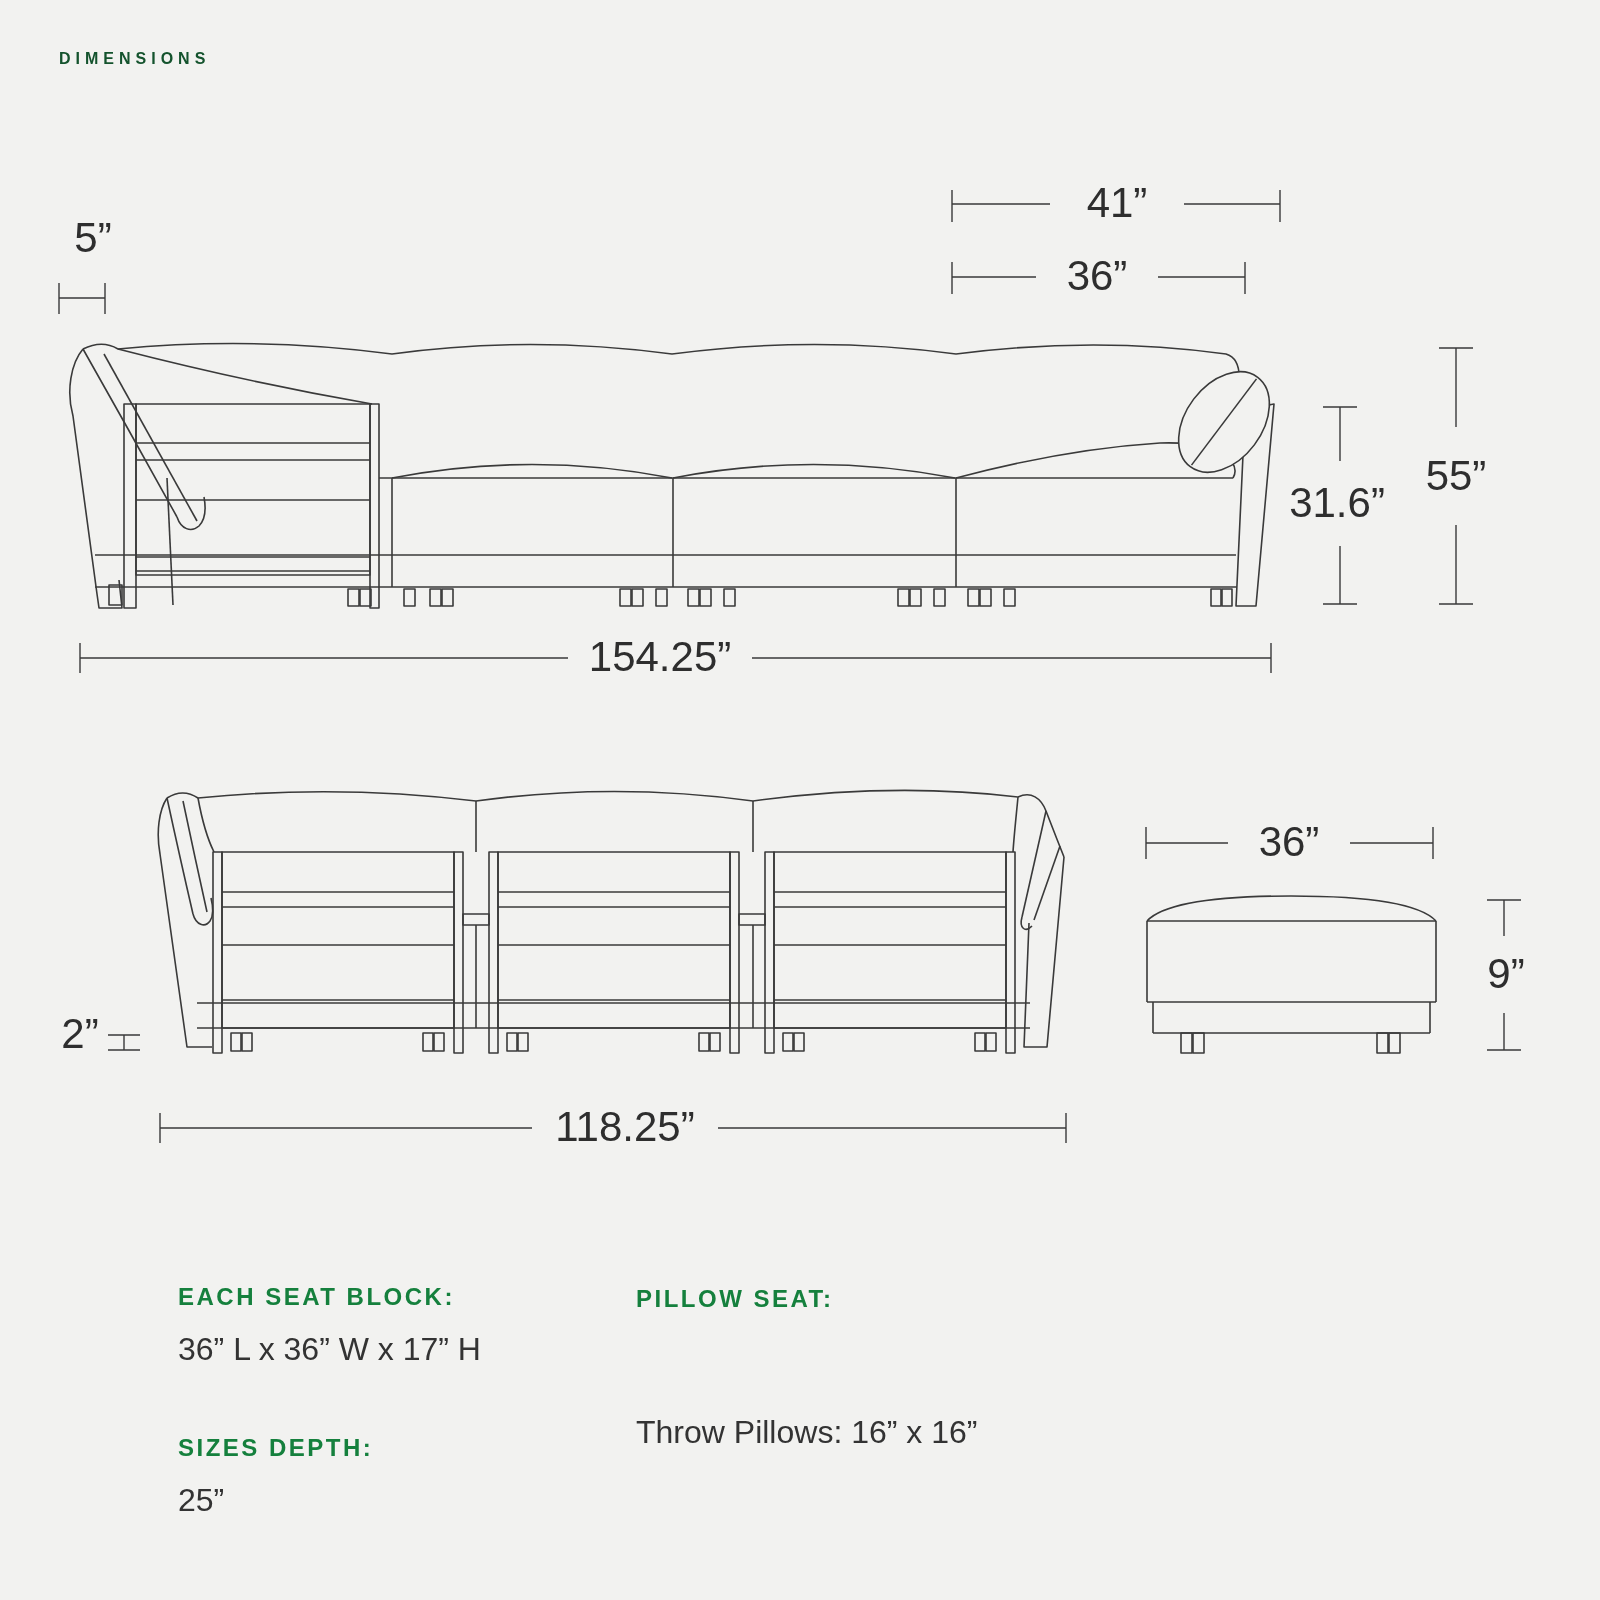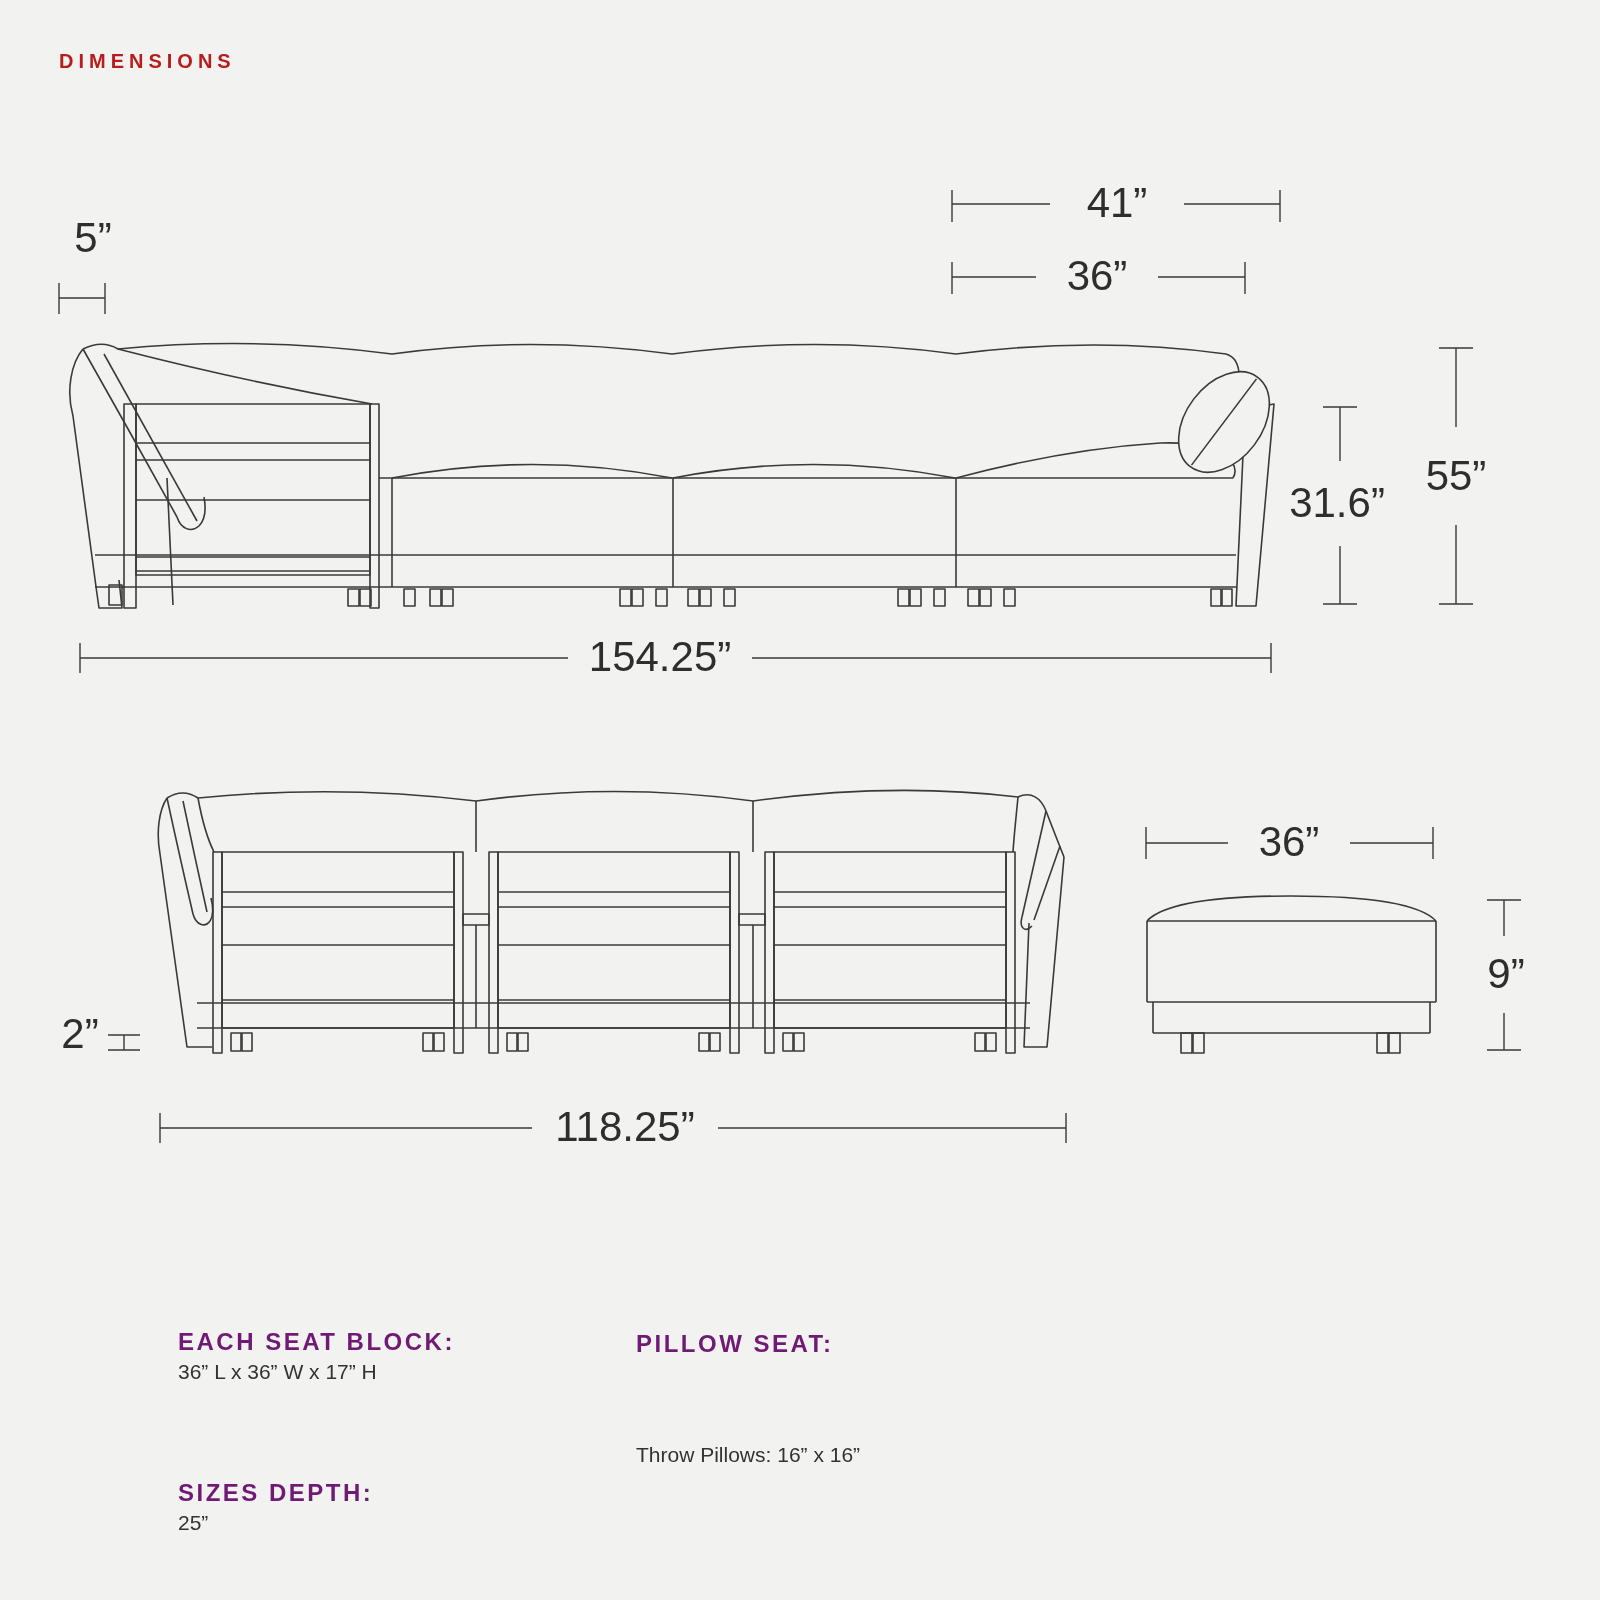--- a/index.html
+++ b/index.html
@@ -1,39 +1,39 @@
 <!DOCTYPE html>
 <html><head>
 <meta charset="utf-8">
 <style>
   html,body{margin:0;padding:0;background:#f2f2f0;}
   .canvas{
     position:relative;width:1600px;height:1600px;background:#f2f2f0;
     font-family:"Liberation Sans", sans-serif;color:#2e2e2e;overflow:hidden;
   }
   .title{
-    position:absolute;left:59px;top:50px;font-size:20px;font-weight:bold;
-    letter-spacing:5px;color:#b91c1c;white-space:nowrap;
+    position:absolute;left:59px;top:50px;font-size:16px;font-weight:bold;
+    letter-spacing:5px;color:#14532d;white-space:nowrap;
   }
   svg.blueprint{position:absolute;left:0;top:0;}
   .draw path,.draw rect,.draw line,.draw ellipse{
     fill:none;stroke:#3a3a3a;stroke-width:1.6;stroke-linejoin:round;stroke-linecap:butt;
   }
   .draw .bgfill{fill:#f2f2f0;}
   .dims path,.dims line{fill:none;stroke:#3a3a3a;stroke-width:1.4;}
   .dim{
     position:absolute;transform:translate(-50%,-50%);font-size:42px;color:#2e2e2e;
     background:#f2f2f0;padding:2px 8px;white-space:nowrap;line-height:1;
   }
   .spec-h{
     position:absolute;font-size:24px;font-weight:bold;letter-spacing:2.5px;
-    color:#701a75;white-space:nowrap;line-height:1;margin-top:45px;
+    color:#15803d;white-space:nowrap;line-height:1;
   }
   .spec-v{
-    position:absolute;font-size:21px;color:#333333;white-space:nowrap;line-height:1;margin-top:28px;
+    position:absolute;font-size:32px;color:#333333;white-space:nowrap;line-height:1;
   }
 </style>
 </head>
 <body>
 
 <div class="canvas">
 
   <div class="title">DIMENSIONS</div>
 
   <svg class="blueprint" width="1600" height="1600" viewBox="0 0 1600 1600">

